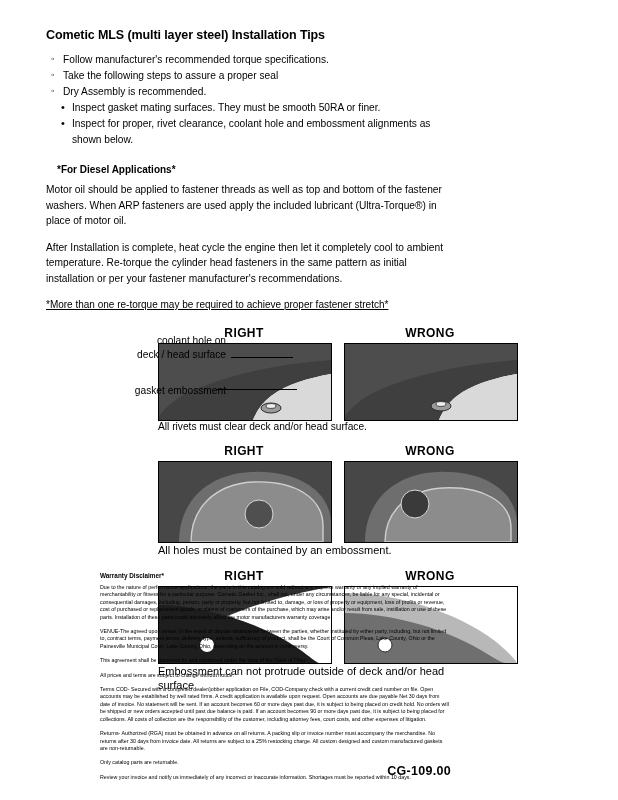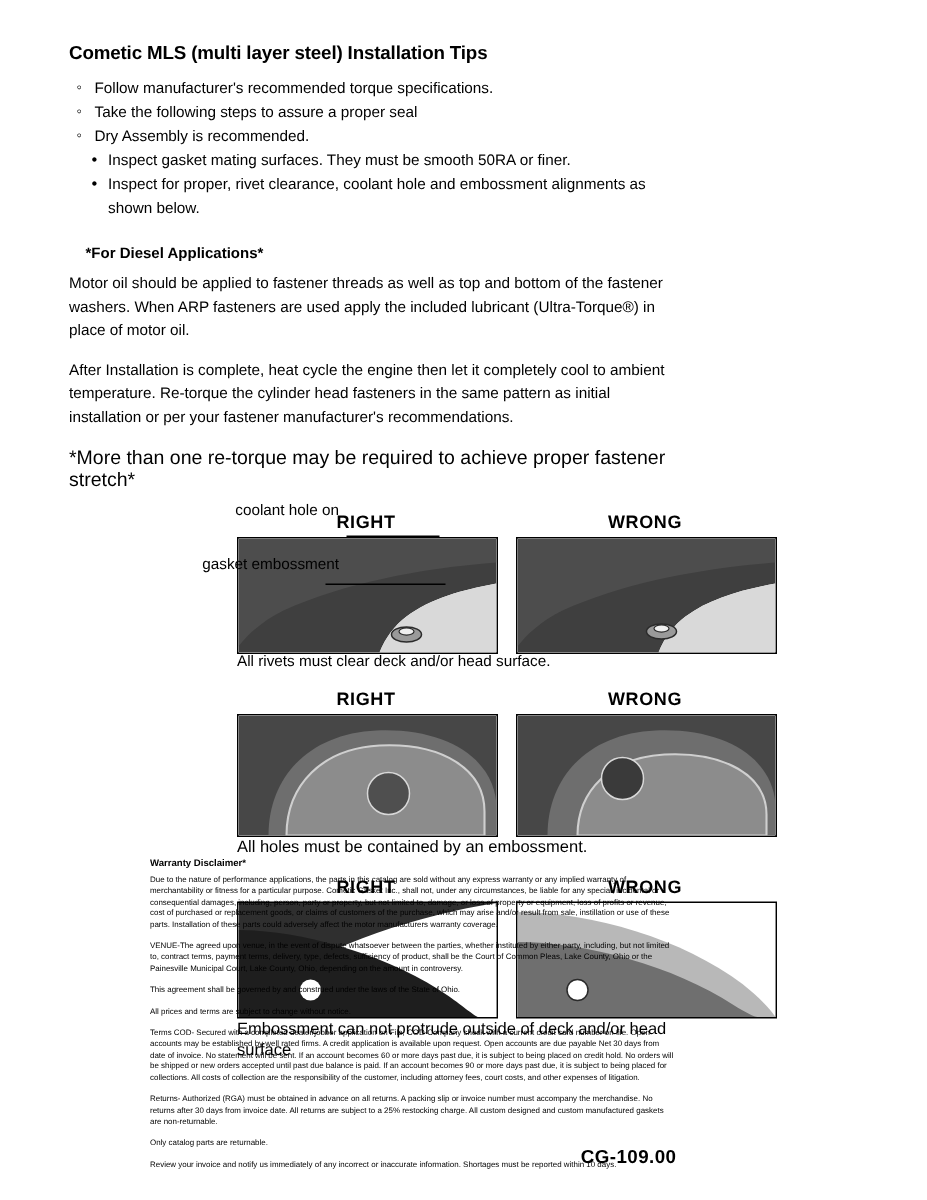--- a/index.html
+++ b/index.html
@@ -68,23 +68,24 @@
     font-size: 10px;
     font-weight: bold;
     margin: 16px 0 7px 11px;
   }
   p.body {
     font-size: 10.2px;
     line-height: 15.5px;
     margin: 0 0 11px 0;
   }
   p.note {
-    font-size: 13px;
+    font-size: 10px;
     line-height: 15px;
     margin: 0 0 4px 0;
+    text-decoration: underline;
   }
 
   
   .figures {
     margin-top: 14px;
     padding-left: 112px;
   }
   .figrow {
     display: flex;
     gap: 14px;
@@ -267,20 +268,21 @@
           </svg>
         </div>
       </div>
     </div>
     <p class="figcaption big">Embossment can not protrude outside of deck and/or head surface</p>
 
   </div>
 
   <div class="callouts">
     <div class="callout-line">coolant hole on</div>
+    <div class="callout-line">deck / head surface</div>
     <div class="callout-line" style="margin-top:22px">gasket embossment</div>
   </div>
   <div class="leader" style="left:231px; top:357px; width:62px;"></div>
   <div class="leader" style="left:217px; top:389px; width:80px;"></div>
 
   <div class="warranty">
     <h3>Warranty Disclaimer*</h3>
     <p>Due to the nature of performance applications, the parts in this catalog are sold without any express warranty or any implied warranty of merchantability or fitness for a particular purpose.  Cometic Gasket Inc., shall not, under any circumstances, be liable for any special, incidental or consequential damages, including, person, party or property, but not limited to, damage, or loss of property or equipment, loss of profits or revenue, cost of purchased or replacement goods, or claims of customers of the purchase, which may arise and/or result from sale, instillation or use of these parts.  Installation of these parts could adversely affect the motor manufacturers warranty coverage.</p>
     <p>VENUE-The agreed upon venue, in the event of dispute whatsoever between the parties, whether instituted by either party, including, but not limited to, contract terms, payment terms, delivery, type, defects, sufficiency of product, shall be the Court of Common Pleas, Lake County, Ohio or the Painesville Municipal Court, Lake County, Ohio, depending on the amount in controversy.</p>
     <p>This agreement shall be governed by and construed under the laws of the State of Ohio.</p>

